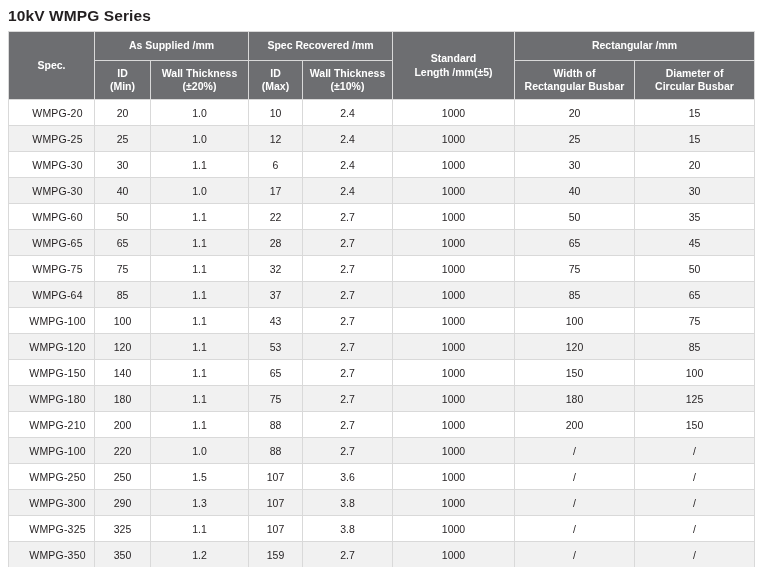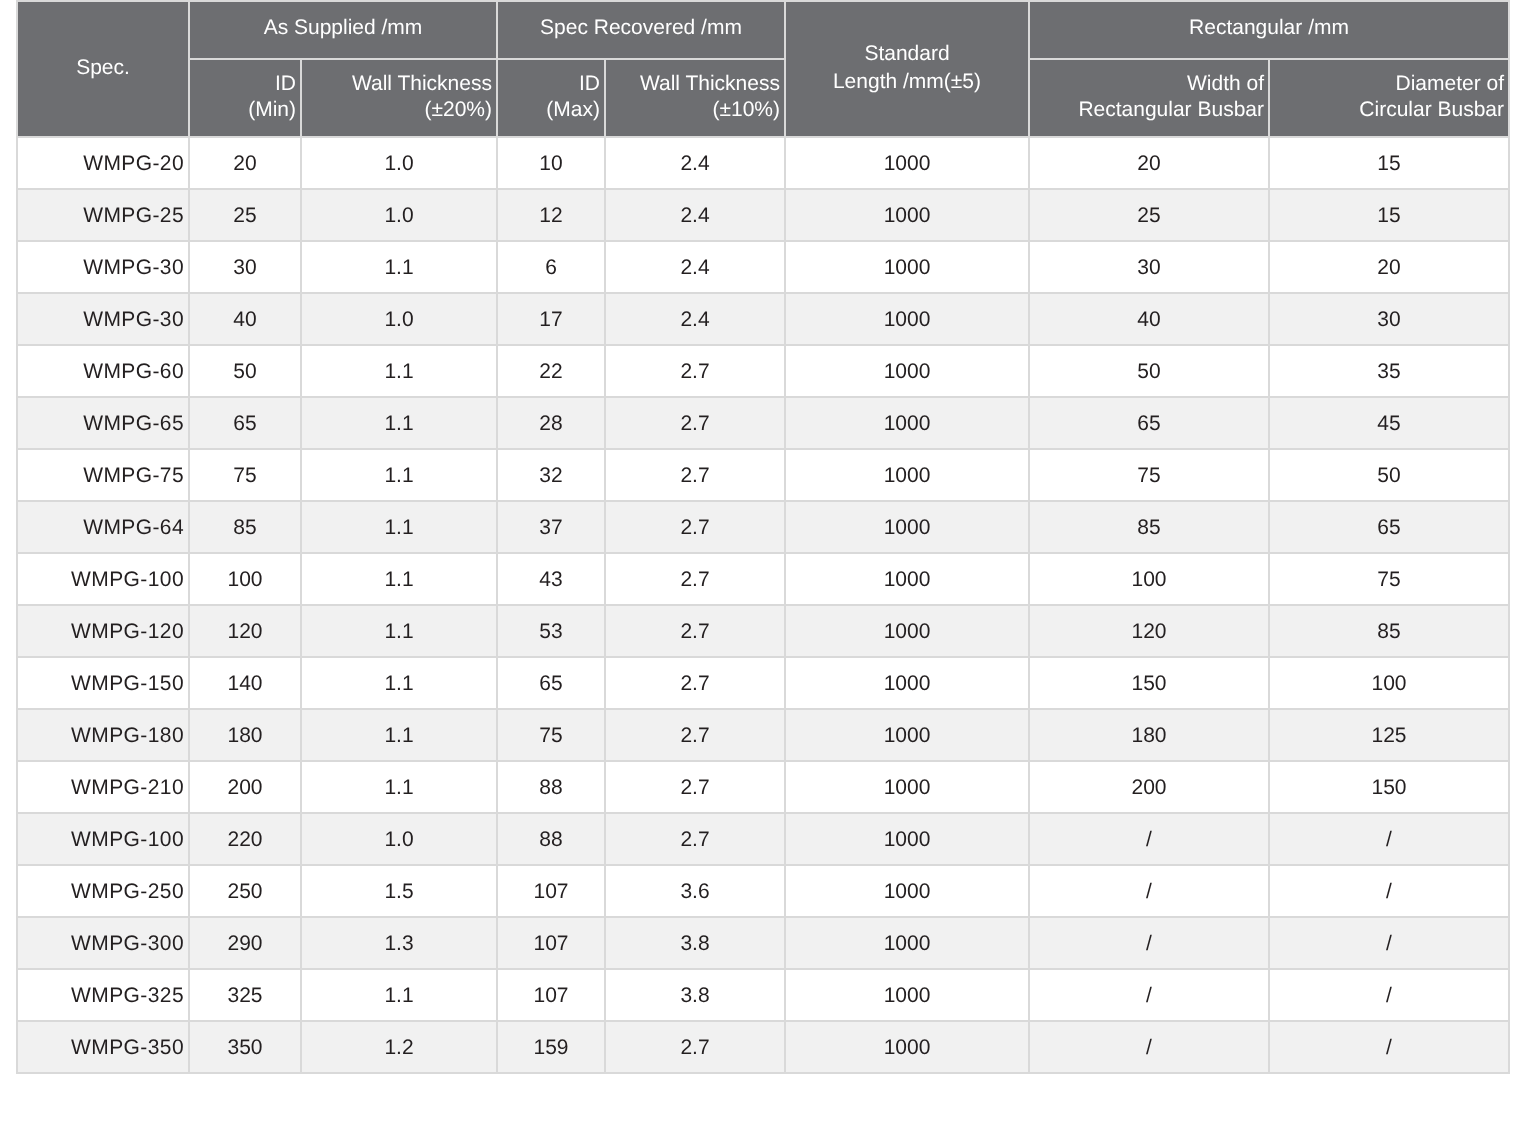--- a/index.html
+++ b/index.html
@@ -36,65 +36,65 @@
   }
   table.spec th, table.spec td {
     border: 1px solid #d9d9d9;
     text-align: center;
     vertical-align: middle;
   }
   thead th {
     background: #6d6e71;
     color: #ffffff;
     font-size: 10.5px;
-    font-weight: normal;
+    font-weight: bold;
     line-height: 1.25;
     padding: 4px 2px;
     border: 1px solid #8a8b8e;
   }
   thead th.grp {
     height: 20px;
   }
   thead th.sub {
     height: 30px;
-    text-align: right;
   }
   thead th.spanned {
     height: 50px;
   }
   tbody td {
     font-size: 10.5px;
     height: 25px;
     padding: 0 2px;
     color: #231f20;
     border: 1px solid #e2e2e2;
   }
   tbody tr.odd td { background: #ffffff; }
   tbody tr.even td { background: #f1f1f1; }
   tbody td.spec-cell {
-    text-align: right;
+    text-align: center;
     padding-left: 14px;
     letter-spacing: 0.2px;
     margin-left: 15px;
   }
   
   col.c0 { width: 86px; }
   col.c1 { width: 56px; }
   col.c2 { width: 98px; }
   col.c3 { width: 54px; }
   col.c4 { width: 90px; }
   col.c5 { width: 122px; }
   col.c6 { width: 120px; }
   col.c7 { width: 120px; }
 </style>
 </head>
 <body>
 
 <div class="page">
 
+  <div class="title">10kV WMPG Series</div>
 
   <table class="spec">
     <colgroup>
       <col class="c0">
         <col class="c1">
         <col class="c2">
         <col class="c3">
         <col class="c4">
         <col class="c5">
         <col class="c6">

